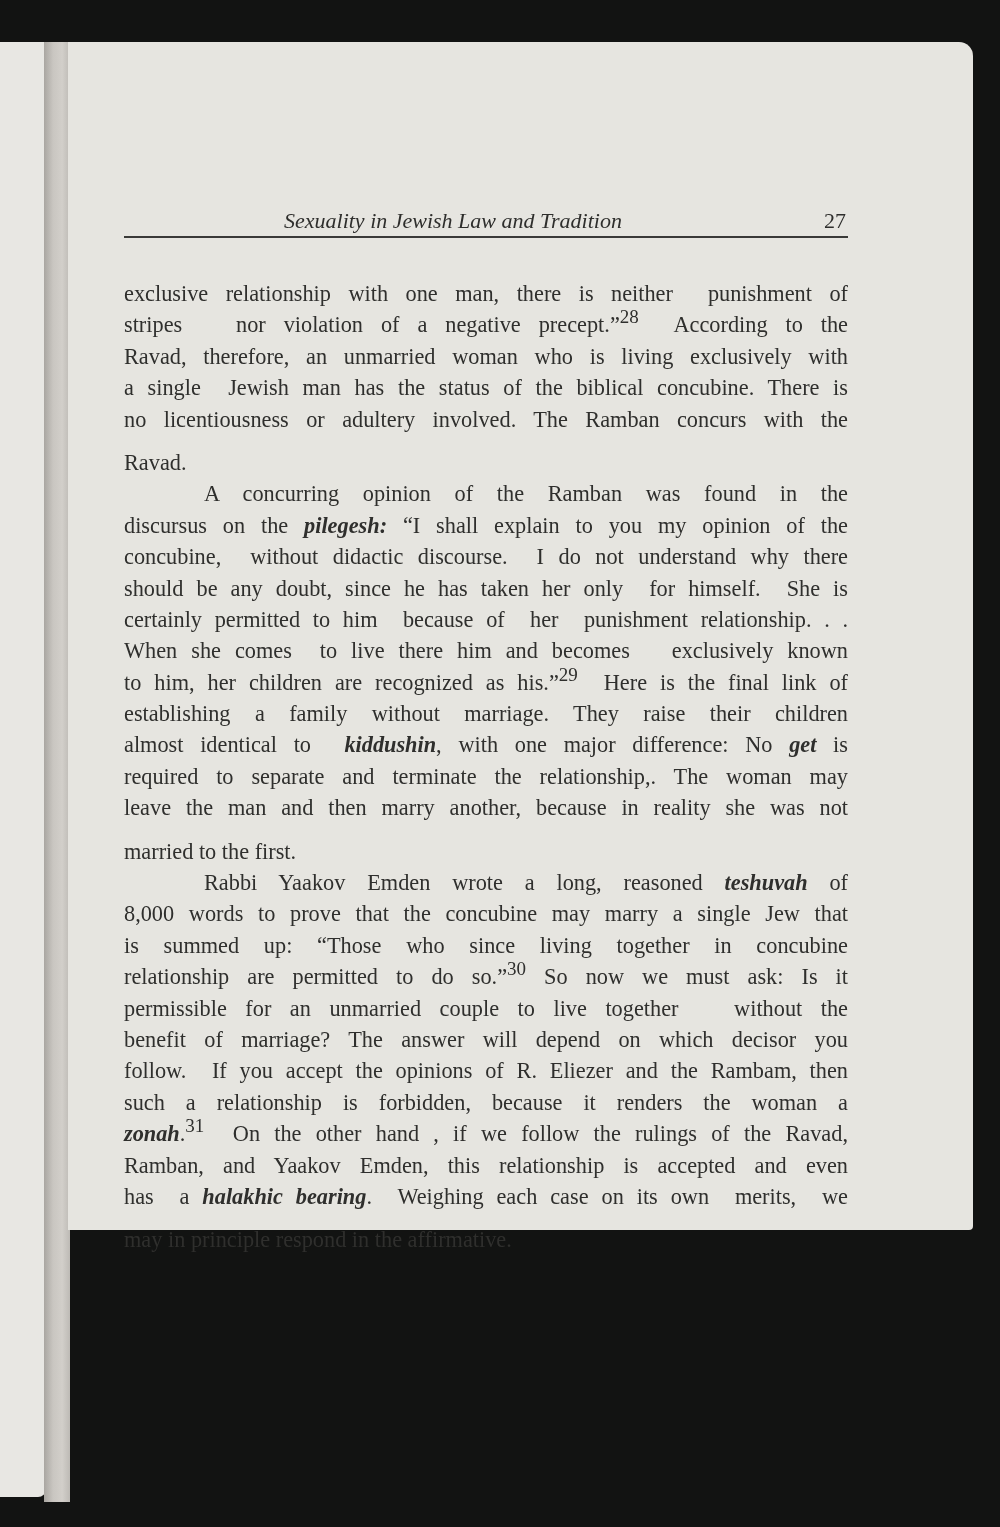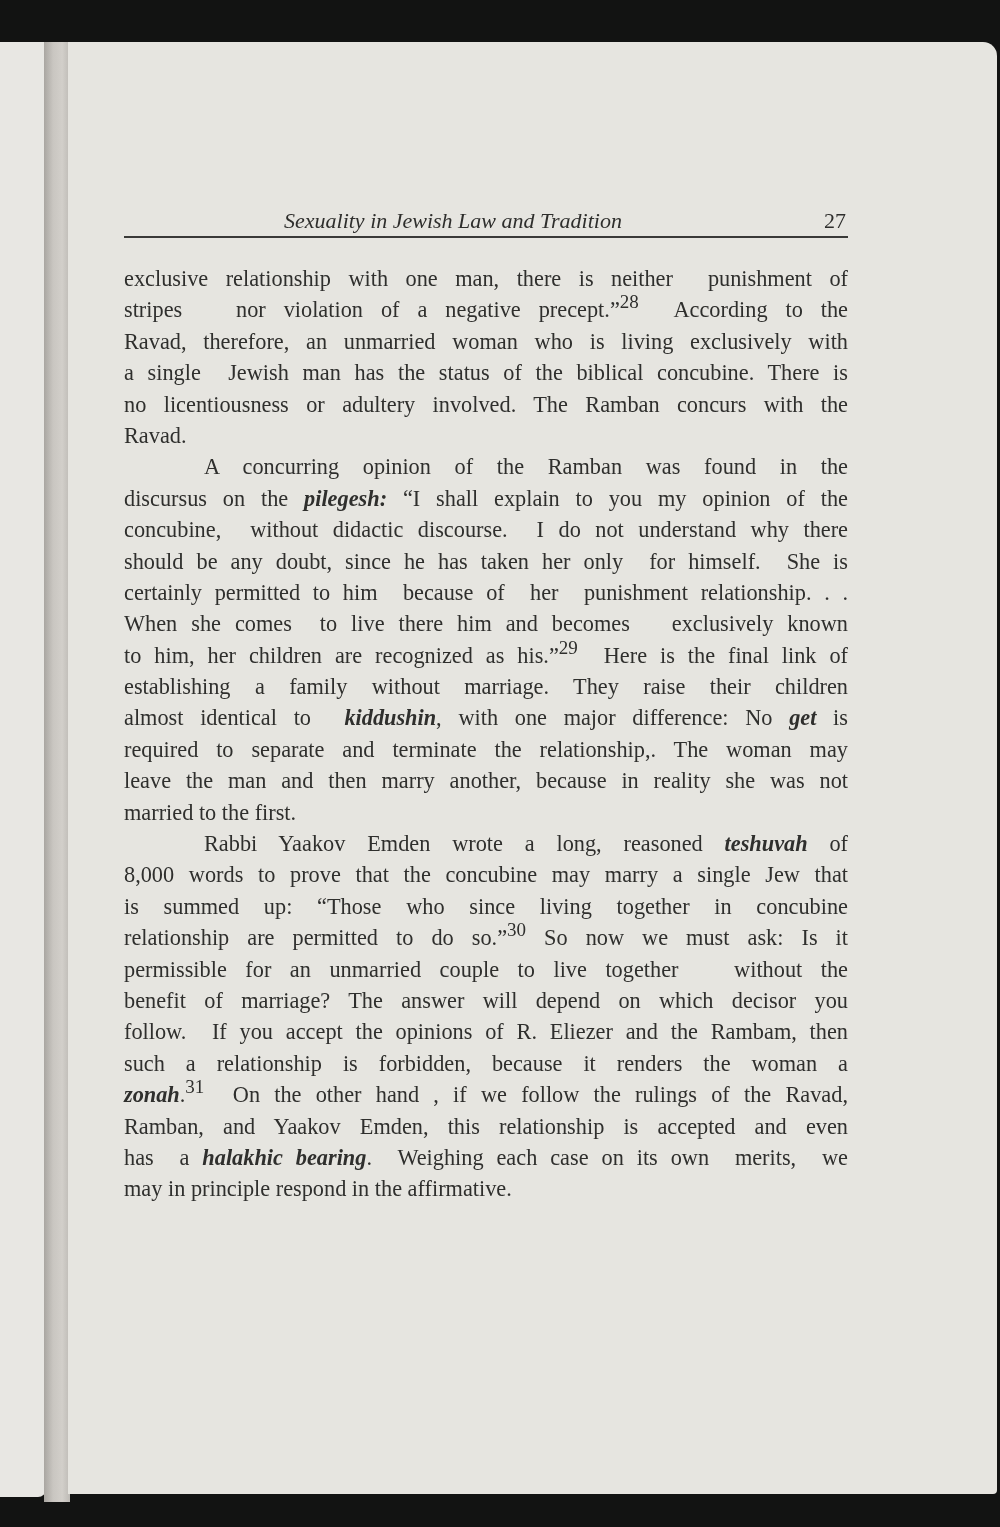--- a/index.html
+++ b/index.html
@@ -29,25 +29,24 @@
       top: 42px;
       width: 26px;
       height: 1460px;
       background: linear-gradient(to right, #a9a6a1 0%, #c9c6c1 35%, #d2cfca 70%, #bdbab5 100%);
     }
     .page {
       position: absolute;
       left: 68px;
       top: 42px;
       width: 905px;
-      height: 1452px;
+      height: 1188px;
       background: #e6e5e0;
       border-top-right-radius: 14px;
       border-bottom-right-radius: 4px;
-      padding-left: 24px;
     }
     .header {
       position: absolute;
       left: 56px;
       top: 164px;
       width: 724px;
       height: 30px;
       border-bottom: 2px solid #3a3a38;
       color: #2e2e2c;
       font-size: 22px;
@@ -60,35 +59,36 @@
       white-space: nowrap;
     }
     .header-page {
       position: absolute;
       right: 2px;
       top: 2px;
     }
     .body-text {
       position: absolute;
       left: 56px;
-      top: 221px;
+      top: 236px;
       width: 724px;
       color: #2f2f2d;
       font-size: 22.3px;
       line-height: 31.4px;
     }
     .line {
       display: block;
       white-space: pre;
       text-align: justify;
       text-align-last: justify;
       height: 31.4px;
     }
     .line.last {
       text-align-last: left;
+      margin-top: 12px;
     }
     .indent {
       padding-left: 80px;
     }
     sup {
       font-size: 19px;
       line-height: 0;
       vertical-align: 9px;
     }
     .it { font-style: italic; font-weight: bold; }

